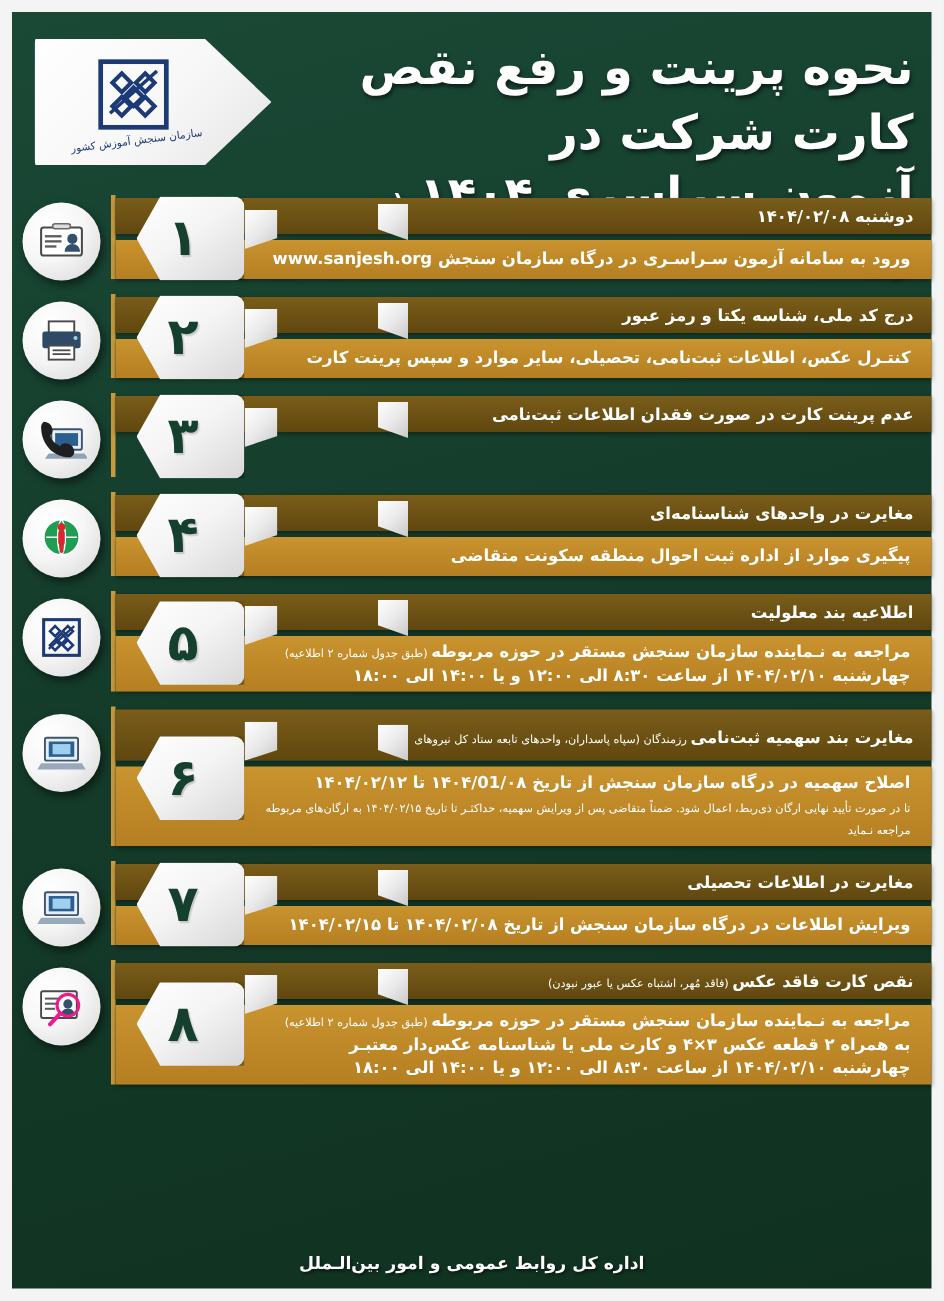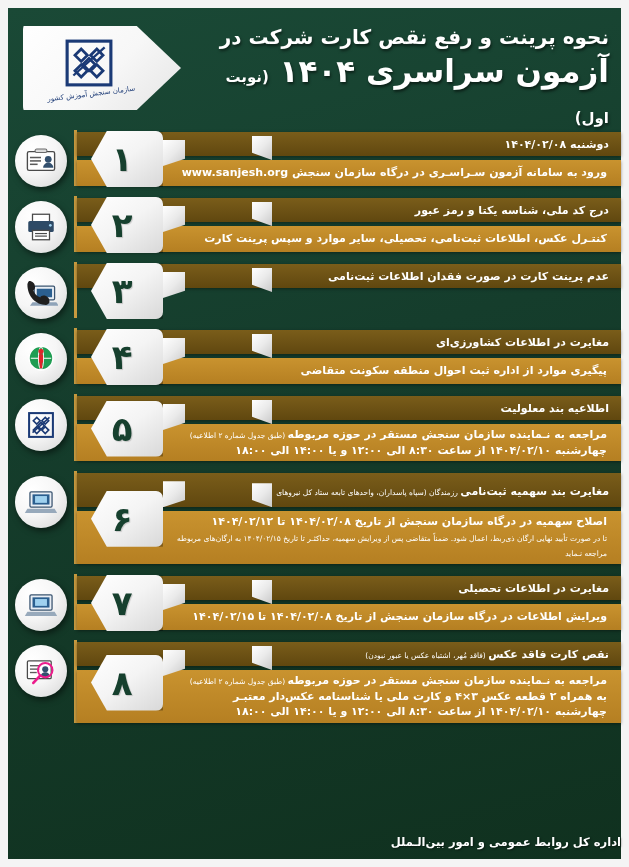--- a/index.html
+++ b/index.html
@@ -66,21 +66,21 @@
     position: absolute;
     right: 12px;
     top: 16px;
     width: 420px;
     text-align: right;
     color: #ffffff;
     line-height: 1.34;
     text-shadow: 1px 2px 3px rgba(0,0,0,.55);
   }
   .title-l1 {
-    font-size: 20px;
+    font-size: 32px;
     font-weight: bold;
   }
   .title-l2 {
     font-size: 31px;
     font-weight: bold;
   }
   .title-sub {
     font-size: 15px;
     font-weight: bold;
   }
@@ -226,21 +226,21 @@
   }
   
   .footer {
     position: absolute;
     left: 0;
     bottom: 0;
     width: 613px;
     height: 34px;
     display: flex;
     align-items: center;
-    justify-content: flex-start;
+    justify-content: center;
     color: #ffffff;
     font-size: 11.5px;
     font-weight: bold;
     letter-spacing: .3px;
     text-shadow: 1px 1px 2px rgba(0,0,0,.5);
   }
   svg { display: block; }
 </style>
 </head>
 <body>
@@ -369,21 +369,21 @@
         <path d="M8 19h24M20 5c4 5 4 23 0 28M20 5c-4 5-4 23 0 28" fill="none" stroke="#ffffff" stroke-width="1.2"></path>
         <circle cx="20" cy="11" r="3" fill="#e0242b"></circle>
         <rect x="17.5" y="14" width="5" height="11" rx="2" fill="#e0242b"></rect>
         <rect x="18.5" y="24" width="3" height="7" fill="#e0242b"></rect>
               </svg>
             </div>
           </div>
           <div class="vrule"></div>
           <div class="bands">
             <div class="band-top">
-              <div class="row"><span>مغایرت در اطلاعات کشاورزی‌ای</span></div>
+              <div class="row"><span>مغایرت در واحدهای شناسنامه‌ای</span></div>
             </div>
             <div class="band-bottom">
               <div class="row"><span>پیگیری  موارد از اداره ثبت احوال منطقه سکونت متقاضی</span></div>
             </div>
             <div class="num-badge" style="top: 5px;">
               <span>۴</span>
             </div>
             <div class="fold" style="left: 86px; top: 14px; clip-path: polygon(0% 0%, 100% 0%, 100% 72%, 0% 100%);"></div>
             <div class="fold" style="left: 175px; top: 10px; width: 20px; height: 24px; clip-path: polygon(0% 0%, 100% 0%, 100% 100%, 0% 70%);"></div>
           </div>
@@ -428,21 +428,21 @@
         <path d="M4 28h32l3 5H1z" fill="#97a9bb"></path>
               </svg>
             </div>
           </div>
           <div class="vrule"></div>
           <div class="bands">
             <div class="band-top tall">
               <div class="row"><span>مغایرت بند سهمیه ثبت‌نامی</span><span class="small"> رزمندگان (سپاه پاسداران، واحدهای تابعه ستاد کل نیروهای</span></div>
             </div>
             <div class="band-bottom">
-              <div class="row"><span>اصلاح سهمیه در درگاه سازمان سنجش از تاریخ ۱۴۰۴/۰۲/۰۸ تا ۱۴۰۴/۰۲/۱۲</span></div>
+              <div class="row"><span>اصلاح سهمیه در درگاه سازمان سنجش از تاریخ ۱۴۰۴/01/۰۸ تا ۱۴۰۴/۰۲/۱۲</span></div>
               <div class="row"><span class="small">تا در صورت تأیید نهایی ارگان ذی‌ربط، اعمال شود.  ضمناً متقاضی پس از ویرایش سهمیه، حداکثـر تا تاریخ ۱۴۰۴/۰۲/۱۵ به ارگان‌های مربوطه  مراجعه  نـماید</span></div>
             </div>
             <div class="num-badge" style="top: 23.5px;">
               <span>۶</span>
             </div>
             <div class="fold" style="left: 86px; top: 14px; clip-path: polygon(0% 0%, 100% 0%, 100% 72%, 0% 100%);"></div>
             <div class="fold" style="left: 175px; top: 16px; width: 20px; height: 24px; clip-path: polygon(0% 0%, 100% 0%, 100% 100%, 0% 70%);"></div>
           </div>
         </div>
         <div class="step">

